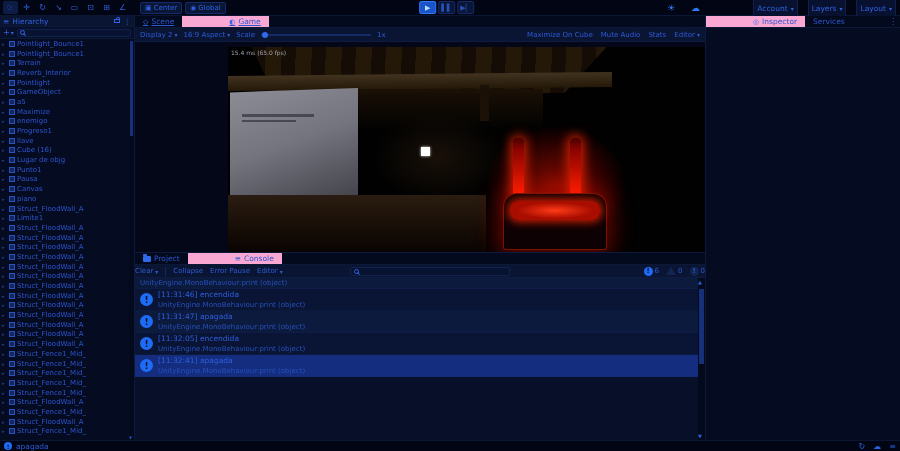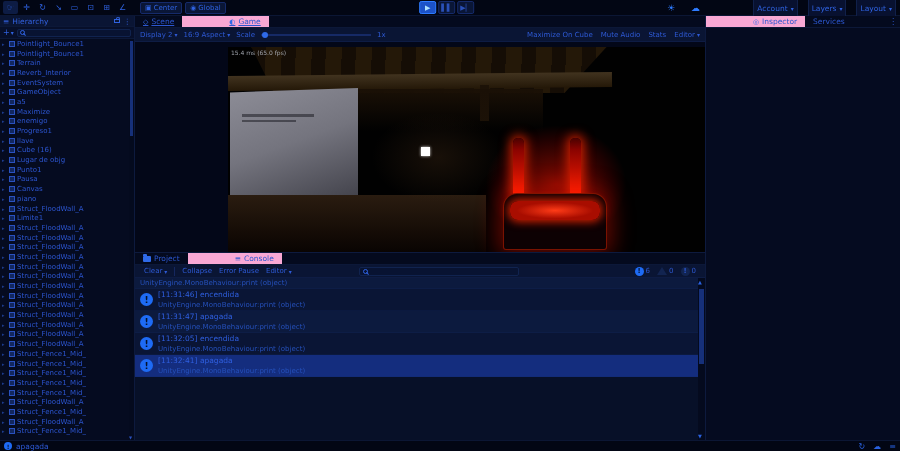--- a/index.html
+++ b/index.html
@@ -90,21 +90,21 @@
   .gi-glow { position:absolute; left:238px; top:62px; width:180px; height:150px; background:radial-gradient(closest-side, rgba(255,20,0,.5), rgba(140,0,0,.22) 60%, rgba(0,0,0,0) 78%); }
   .gi-antenna { position:absolute; top:91px; width:11px; height:58px; background:linear-gradient(to top, #ff2000, #8a0300 80%, #4a0100); border-radius:5px 5px 0 0; box-shadow:0 0 11px 3px rgba(255,40,0,.75); }
   .gi-antenna.a1 { left:285px; } .gi-antenna.a2 { left:342px; }
   .gi-radio { position:absolute; left:275px; top:146px; width:104px; height:57px; background:#0d0103; border:1px solid rgba(255,40,0,.45); border-radius:14px 14px 3px 3px; box-shadow:0 0 22px 5px rgba(255,20,0,.4); }
   .radio-band { position:absolute; left:6px; right:6px; top:7px; height:19px; border-radius:8px; background:radial-gradient(closest-side, #ff3b17, #a80d00 85%); box-shadow:0 0 9px 2px rgba(255,40,0,.8); }
   .crosshair { position:absolute; left:193px; top:100px; width:9px; height:9px; background:#ffffff; box-shadow:0 0 3px rgba(255,255,255,.9); }
 
   
   .console-panel { position:absolute; top:236px; left:0; right:0; bottom:0; background:#071028; border-top:1px solid #0d1a3e; }
   .console-tabbar { height:12px; background:#040a1e; border-bottom:1px solid #0c1838; display:flex; align-items:stretch; }
-  .console-toolbar { position:absolute; top:12px; left:0; right:0; height:13px; background:#0a1534; border-bottom:1px solid #0e1c44; display:flex; align-items:center; gap:7px; padding:0 9px; font-size:7px; }
+  .console-toolbar { position:absolute; top:12px; left:0; right:0; height:13px; background:#0a1534; border-bottom:1px solid #0e1c44; display:flex; align-items:center; gap:7px; padding:0 0; font-size:7px; }
   .ct-btn { color:#2e5ad6; display:flex; align-items:center; gap:2px; }
   .ct-sep { width:1px; height:9px; background:#14275f; }
   .con-search { margin-left:60px; width:160px; height:9px; background:#081332; border:1px solid #10234f; border-radius:2px; display:flex; align-items:center; padding:0 3px; }
   .ct-badges { margin-left:auto; display:flex; gap:7px; align-items:center; }
   .badge { display:flex; align-items:center; gap:2px; color:#2c57cf; font-size:7px; }
   .badge-dot { width:9px; height:9px; border-radius:50%; background:#1e6bf5; color:#04122e; font-size:7px; font-weight:bold; display:flex; align-items:center; justify-content:center; }
   .badge-dot::before { content:"!"; }
   .badge.dim .badge-dot { background:#122450; color:#2c57cf; }
   .badge-tri { width:0; height:0; border-left:5px solid transparent; border-right:5px solid transparent; border-bottom:8px solid #122450; }
   .console-list { position:absolute; left:0; right:7px; top:25px; bottom:0; background:#071028; overflow:hidden; }
@@ -238,21 +238,21 @@
           <span class="hier-label">Terrain</span>
         </div>
         <div class="hier-row">
           <span class="hier-arrow i-arrow-r"></span>
           <span class="hier-cube"></span>
           <span class="hier-label">Reverb_Interior</span>
         </div>
         <div class="hier-row">
           <span class="hier-arrow i-arrow-r"></span>
           <span class="hier-cube"></span>
-          <span class="hier-label">EventSystem</span>
+          <span class="hier-label">Pointlight</span>
         </div>
         <div class="hier-row">
           <span class="hier-arrow i-arrow-r"></span>
           <span class="hier-cube"></span>
           <span class="hier-label">GameObject</span>
         </div>
         <div class="hier-row">
           <span class="hier-arrow i-arrow-r"></span>
           <span class="hier-cube"></span>
           <span class="hier-label">a5</span>

